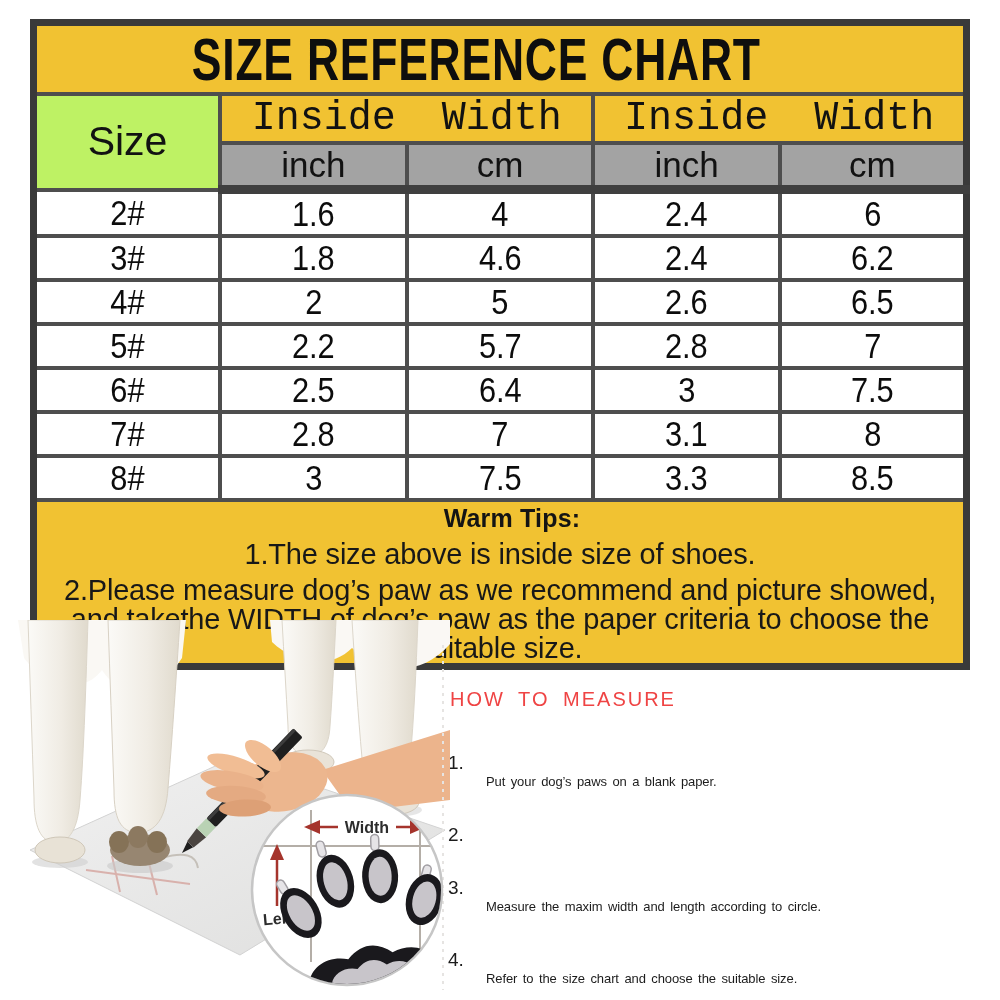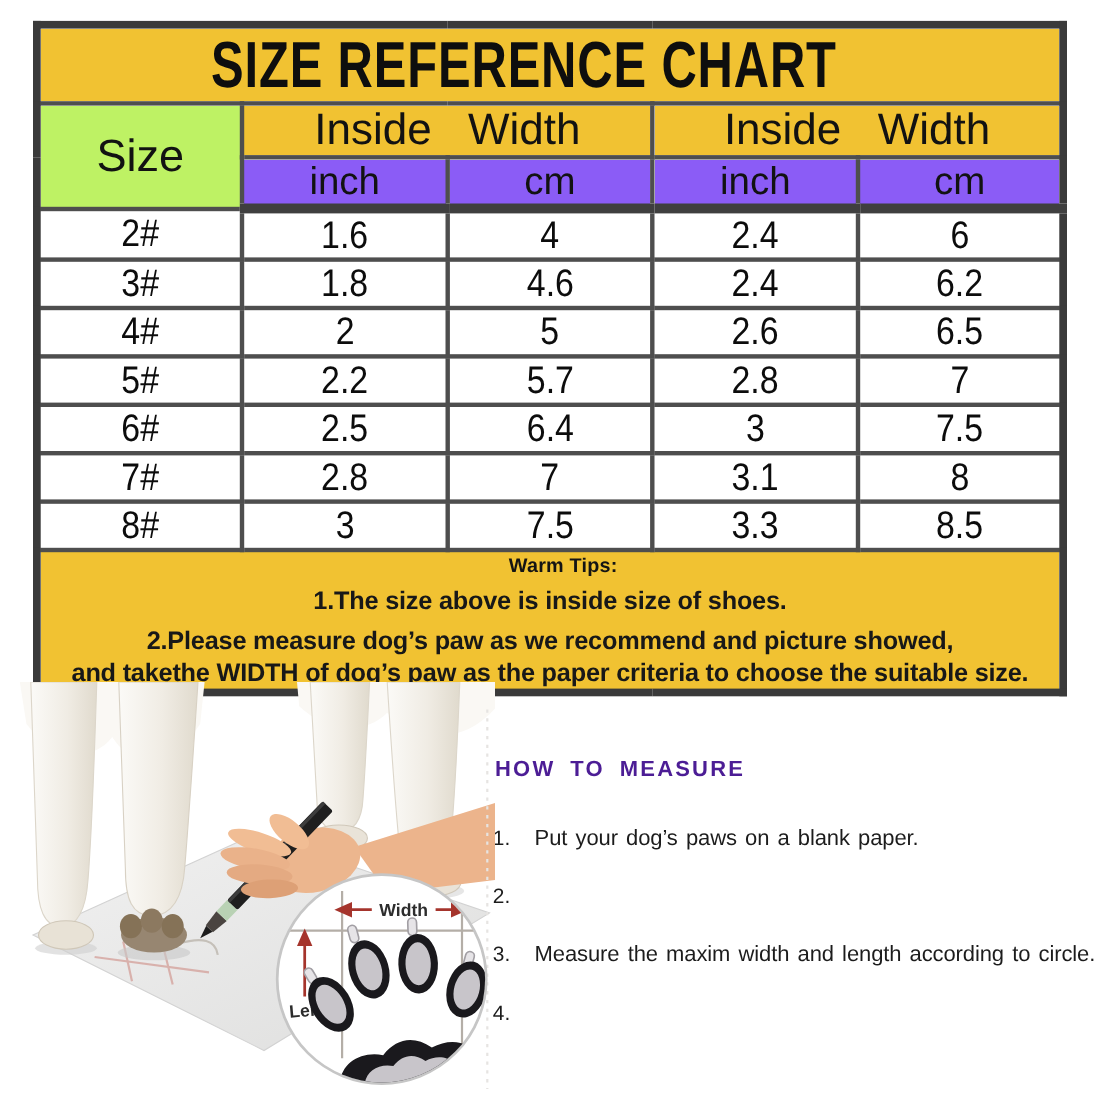--- a/index.html
+++ b/index.html
@@ -17,37 +17,37 @@
     border:4px solid #4e4e4e;text-align:center;vertical-align:middle;
     padding:0;overflow:hidden;
   }
   td.title-cell{background:#f1c232;height:52px;border-bottom:5px solid #404040;}
   .title-text{
     display:inline-block;font-size:57px;font-weight:bold;letter-spacing:1px;
     transform:scaleX(.78) scaleY(1.04);transform-origin:50% 50%;white-space:nowrap;
     color:#0e0e0e;padding-right:60px;
   }
   td.size-head{background:#bef264;font-size:41px;}
-  td.group-head{background:#f1c232;height:44px;font-size:40px;word-spacing:22px;}
-  tr.units td{background:#8b5cf6;height:36px;font-size:35px;border-bottom:9px solid #3f3f3f;}
+  td.group-head{background:#f1c232;height:44px;font-size:40px;word-spacing:22px;font-family:Liberation Mono, monospace;}
+  tr.units td{background:#a3a3a3;height:36px;font-size:35px;border-bottom:9px solid #3f3f3f;}
   tr.data td{height:40px;background:#fff;}
   .cnum{display:inline-block;font-size:35px;transform:scaleX(.88);transform-origin:50% 50%;color:#0c0c0c;}
   td.tips-cell{
     background:#f1c232;border-top:9px solid #3f3f3f;text-align:left;vertical-align:top;
     padding:5px 8px 6px 10px;
   }
-  .tips-heading{font-size:18px;font-weight:bold;margin:2px 0 7px 24px;letter-spacing:.2px;color:#141414;}
-  .tips-line{font-size:23px;line-height:29px;letter-spacing:-.2px;color:#181818;font-weight:bold;}
+  .tips-heading{font-size:25px;font-weight:bold;margin:2px 0 7px 24px;letter-spacing:.2px;color:#141414;}
+  .tips-line{font-size:29px;line-height:29px;letter-spacing:-.2px;color:#181818;}
   .tips-line.l1{margin-bottom:7px;}
   
   .measure{position:absolute;left:448px;top:688px;width:552px;}
-  .measure-heading{font-size:20px;letter-spacing:2px;word-spacing:6px;color:#4c1d95;margin:0 16px 40px 2px;white-space:nowrap;font-weight:bold;}
+  .measure-heading{font-size:20px;letter-spacing:2px;word-spacing:6px;color:#ef4444;margin:0 16px 40px 2px;white-space:nowrap;}
   .step{display:flex;margin-bottom:30px;line-height:23px;white-space:nowrap;}
   .step-num{width:24px;flex:0 0 24px;font-size:19px;color:#1c1c1c;}
-  .step-text{font-size:20px;letter-spacing:-.1px;word-spacing:2px;color:#1c1c1c;padding-left:14px;}
+  .step-text{font-size:13px;letter-spacing:-.1px;word-spacing:2px;color:#1c1c1c;padding-left:14px;margin-top:19px;}
   
   .illu{position:absolute;left:0;top:620px;width:450px;height:380px;}
   svg text{font-family:"Liberation Sans","DejaVu Sans",sans-serif;}
 </style>
 </head>
 <body>
 
 <div class="sheet">
 
   <table class="size-table">
@@ -145,20 +145,21 @@
     </div>
     <div class="step">
       <span class="step-num">2.</span>
     </div>
     <div class="step">
       <span class="step-num">3.</span>
       <span class="step-text">Measure the maxim width and length according to circle.</span>
     </div>
     <div class="step">
       <span class="step-num">4.</span>
+      <span class="step-text">Refer to the size chart and choose the suitable size.</span>
     </div>
   </div>
 
   <svg class="illu" viewBox="0 0 450 380">
     <defs>
       <linearGradient id="paperG" x1="0" y1="0" x2="1" y2="1">
         <stop offset="0" stop-color="#f1f1f1"></stop>
           <stop offset="1" stop-color="#dededd"></stop>
       </linearGradient>
       <linearGradient id="legG" x1="0" y1="0" x2="1" y2="0">

